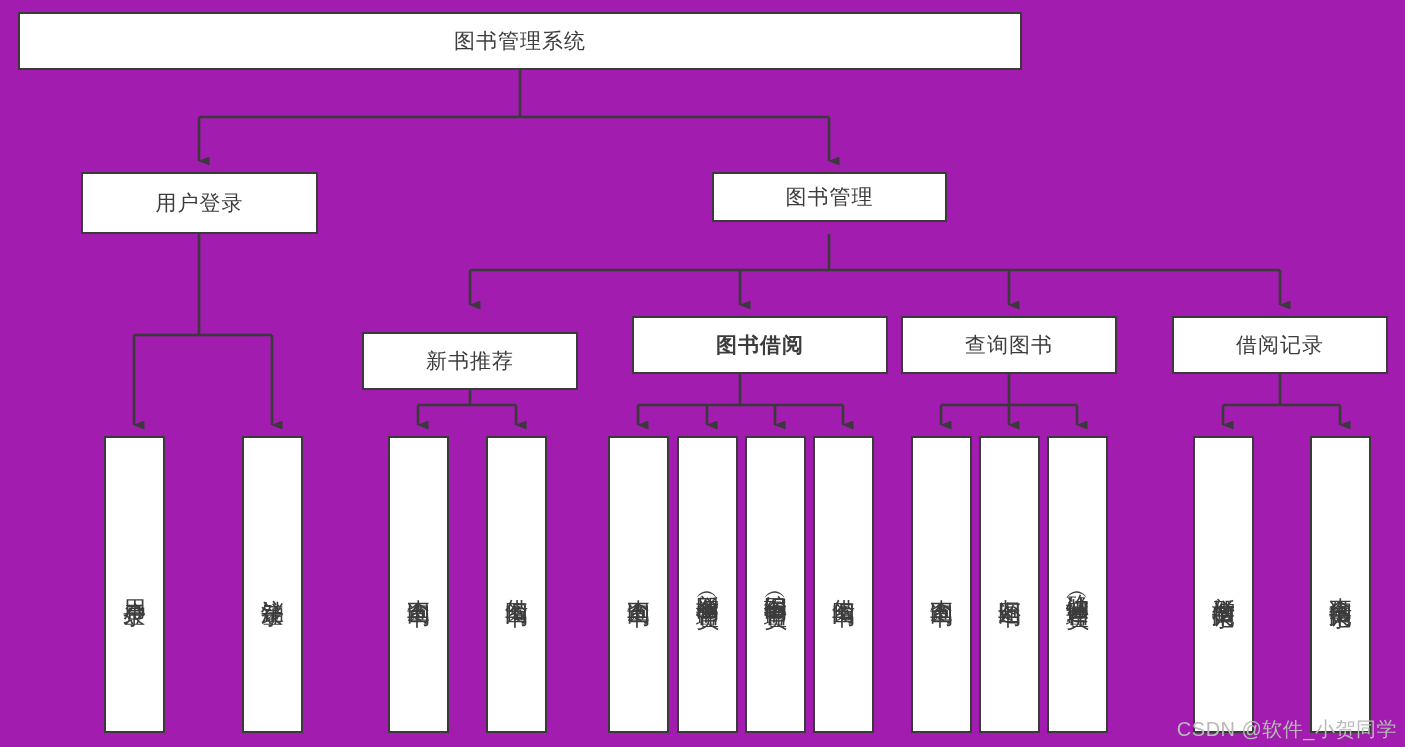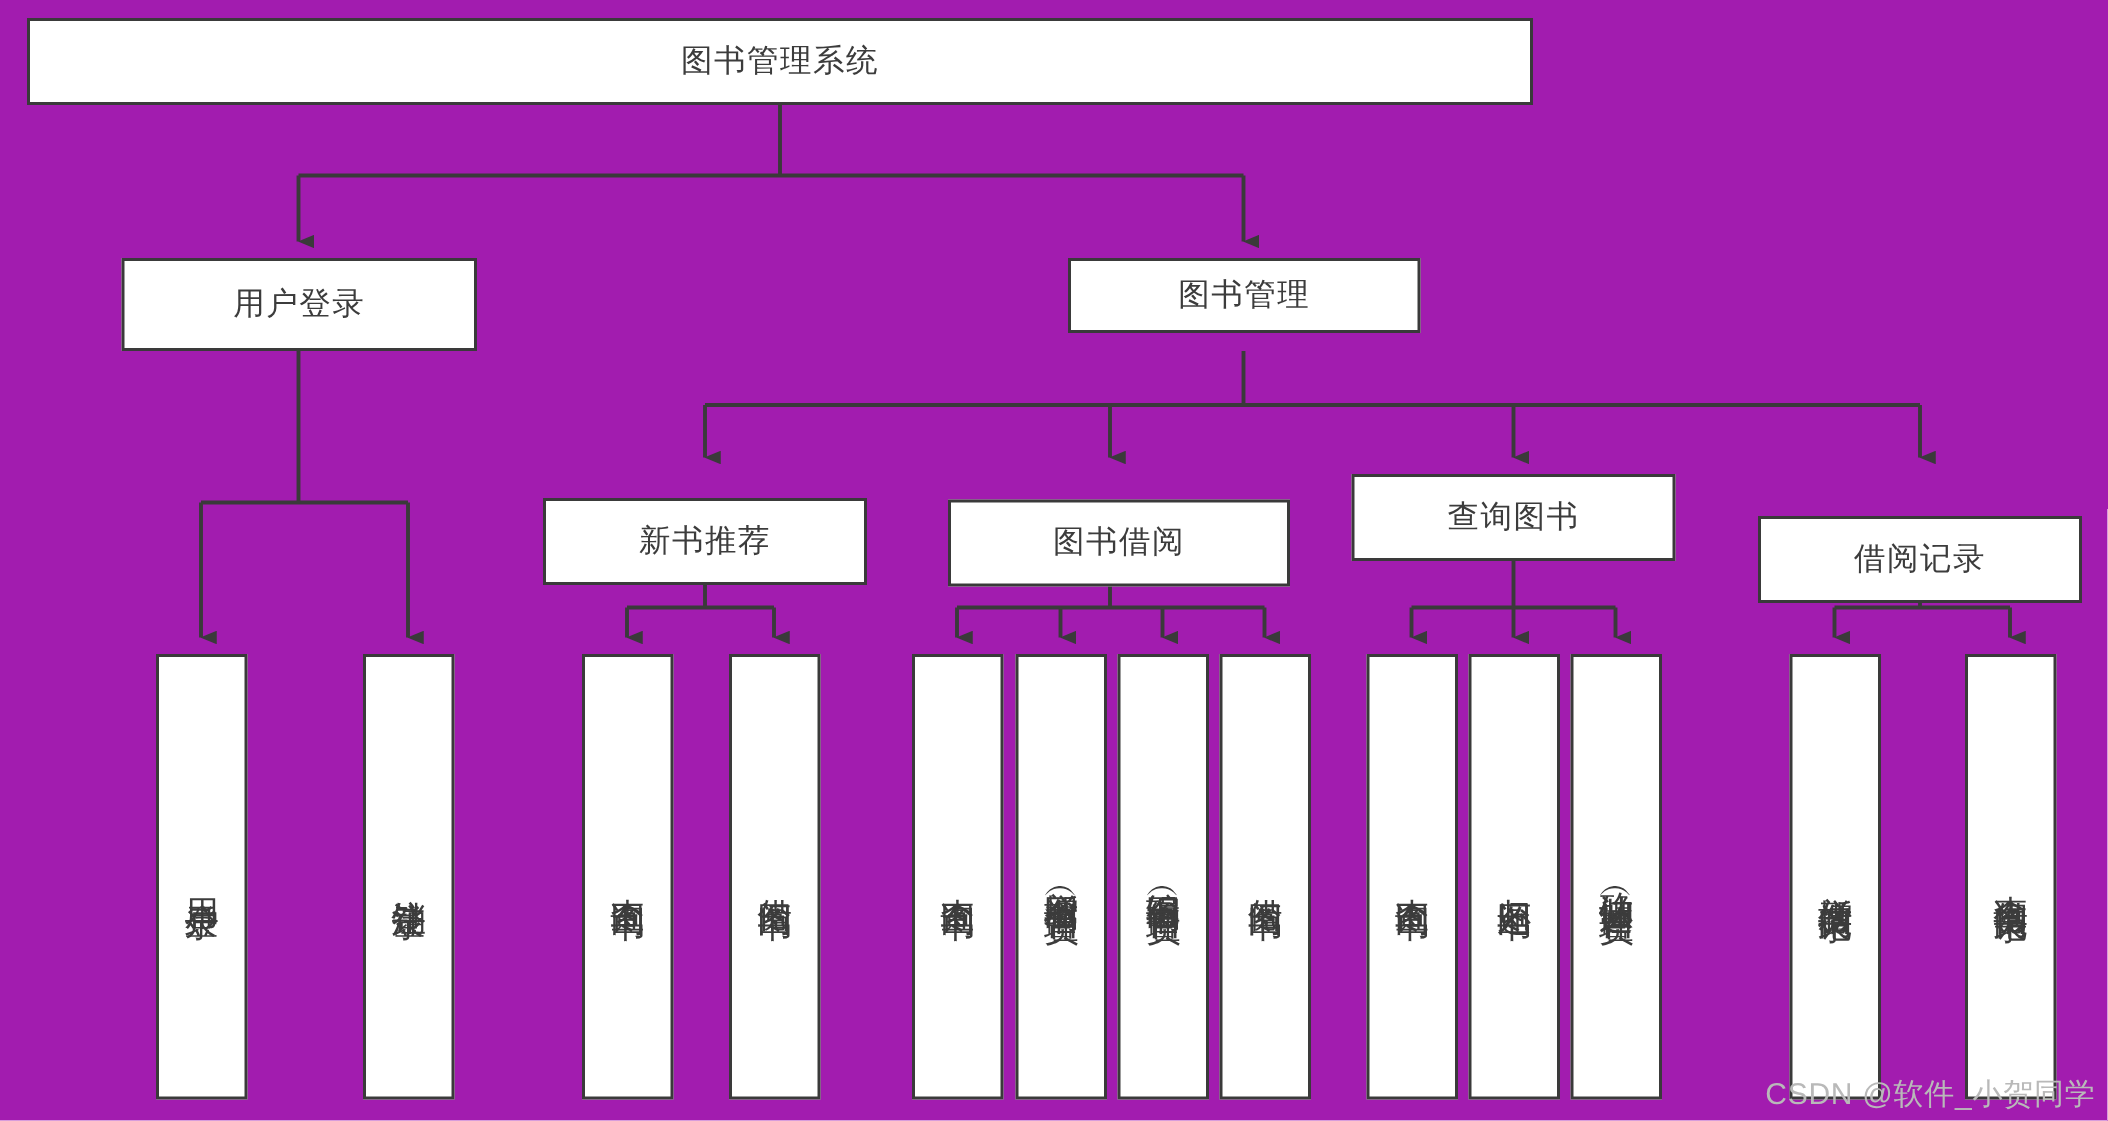--- a/index.html
+++ b/index.html
@@ -134,27 +134,27 @@
   <div class="node node-h" style="left:81px; top:172px; width:237px; height:62px;">
     <span>用户登录</span>
   </div>
   <div class="node node-h" style="left:712px; top:172px; width:235px; height:50px;">
     <span>图书管理</span>
   </div>
 
   <div class="node node-h" style="left:362px; top:332px; width:216px; height:58px;">
     <span>新书推荐</span>
   </div>
-  <div class="node node-h" style="left:632px; top:333px; width:228px; height:58px;">
+  <div class="node node-h" style="left:632px; top:316px; width:256px; height:58px;font-weight:bold;">
     <span>图书借阅</span>
   </div>
   <div class="node node-h" style="left:901px; top:316px; width:216px; height:58px;">
     <span>查询图书</span>
   </div>
-  <div class="node node-h" style="left:1172px; top:316px; width:216px; height:58px;margin-top:28px;">
+  <div class="node node-h" style="left:1172px; top:316px; width:216px; height:58px;">
     <span>借阅记录</span>
   </div>
 
   <div class="node node-v" style="left:104px; top:436px; width:61px; height:297px;">
     <span class="vlabel">用户登录</span>
   </div>
   <div class="node node-v" style="left:242px; top:436px; width:61px; height:297px;">
     <span class="vlabel">注销登录</span>
   </div>
 

